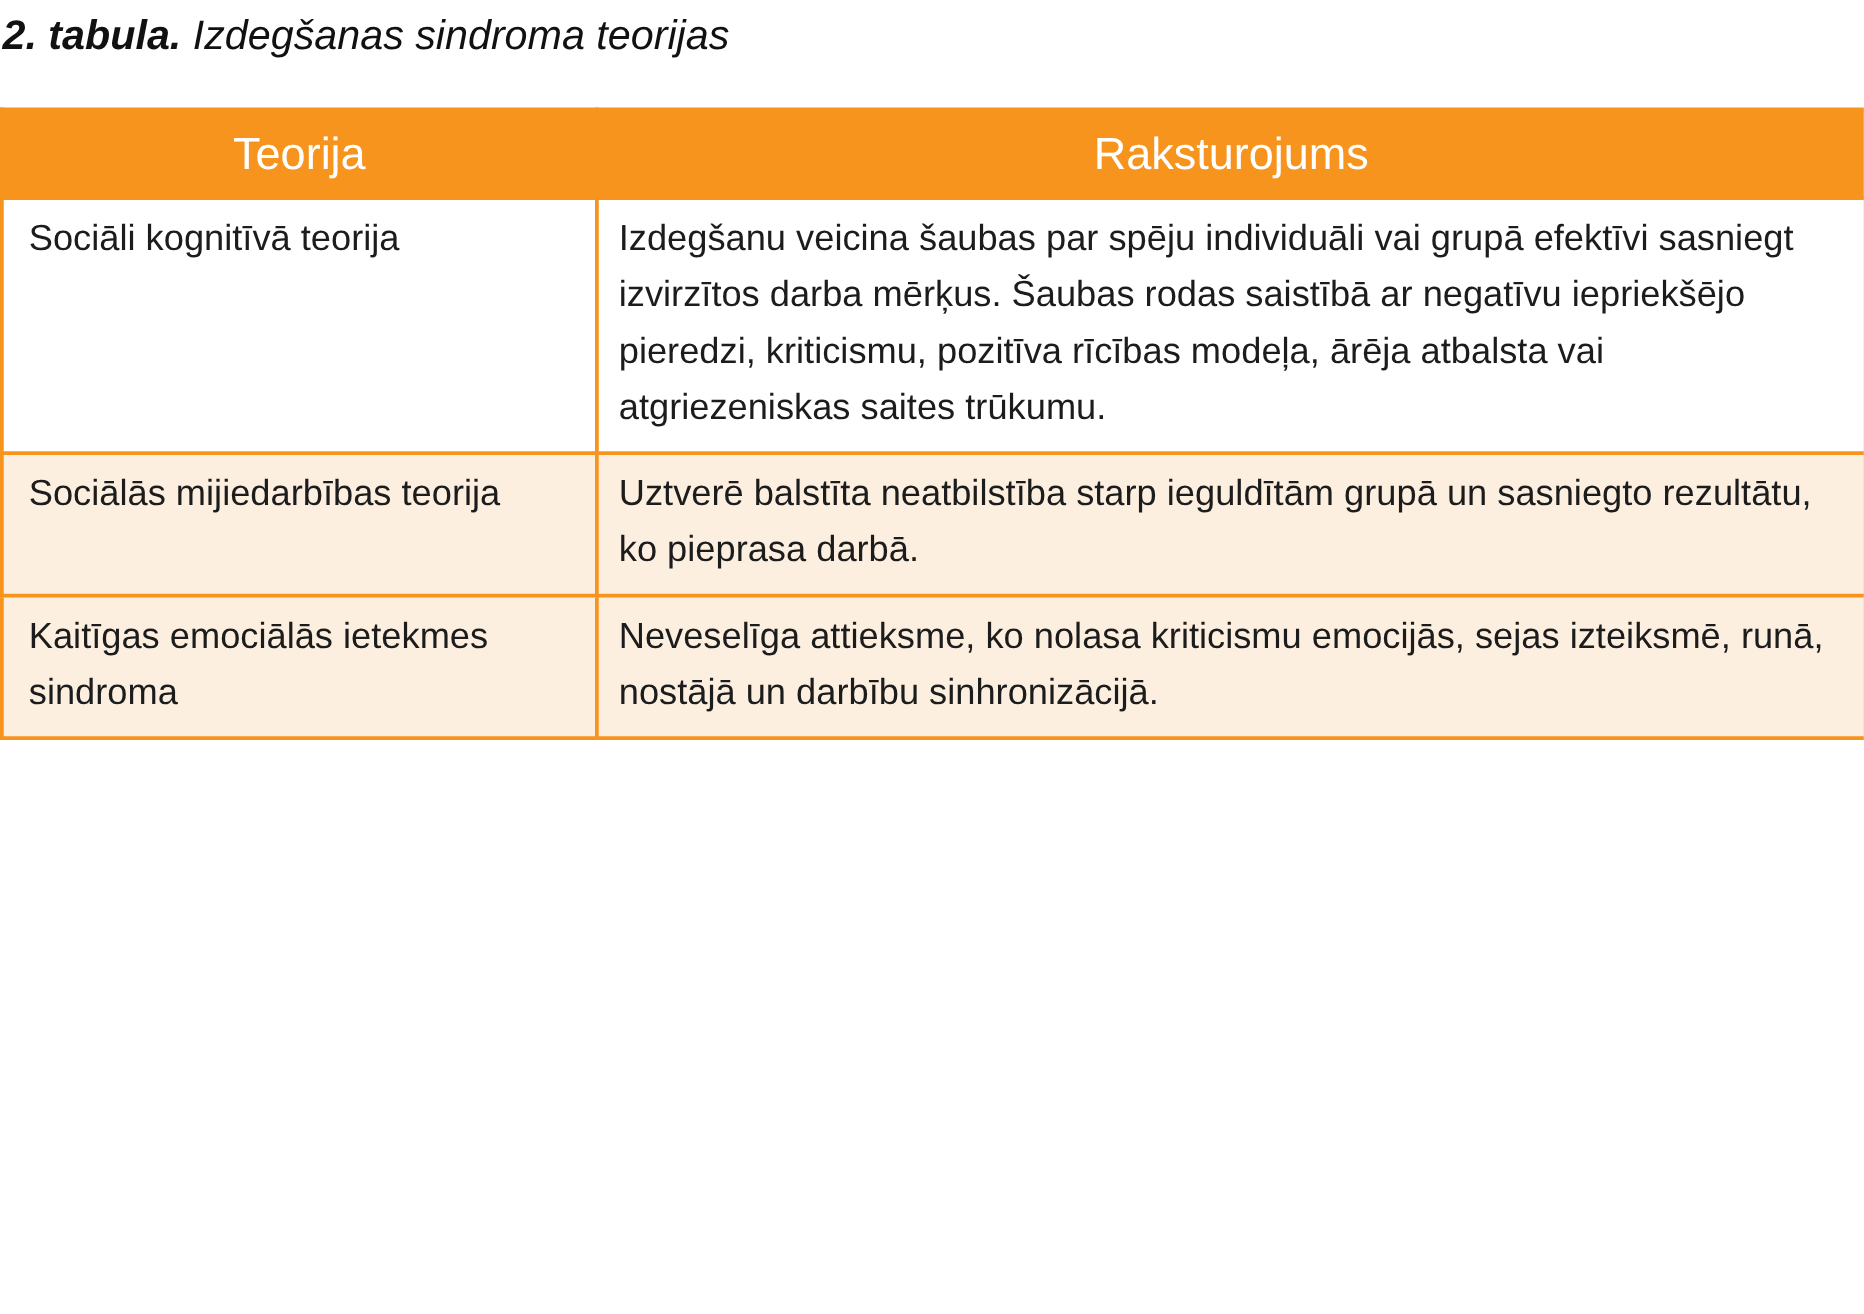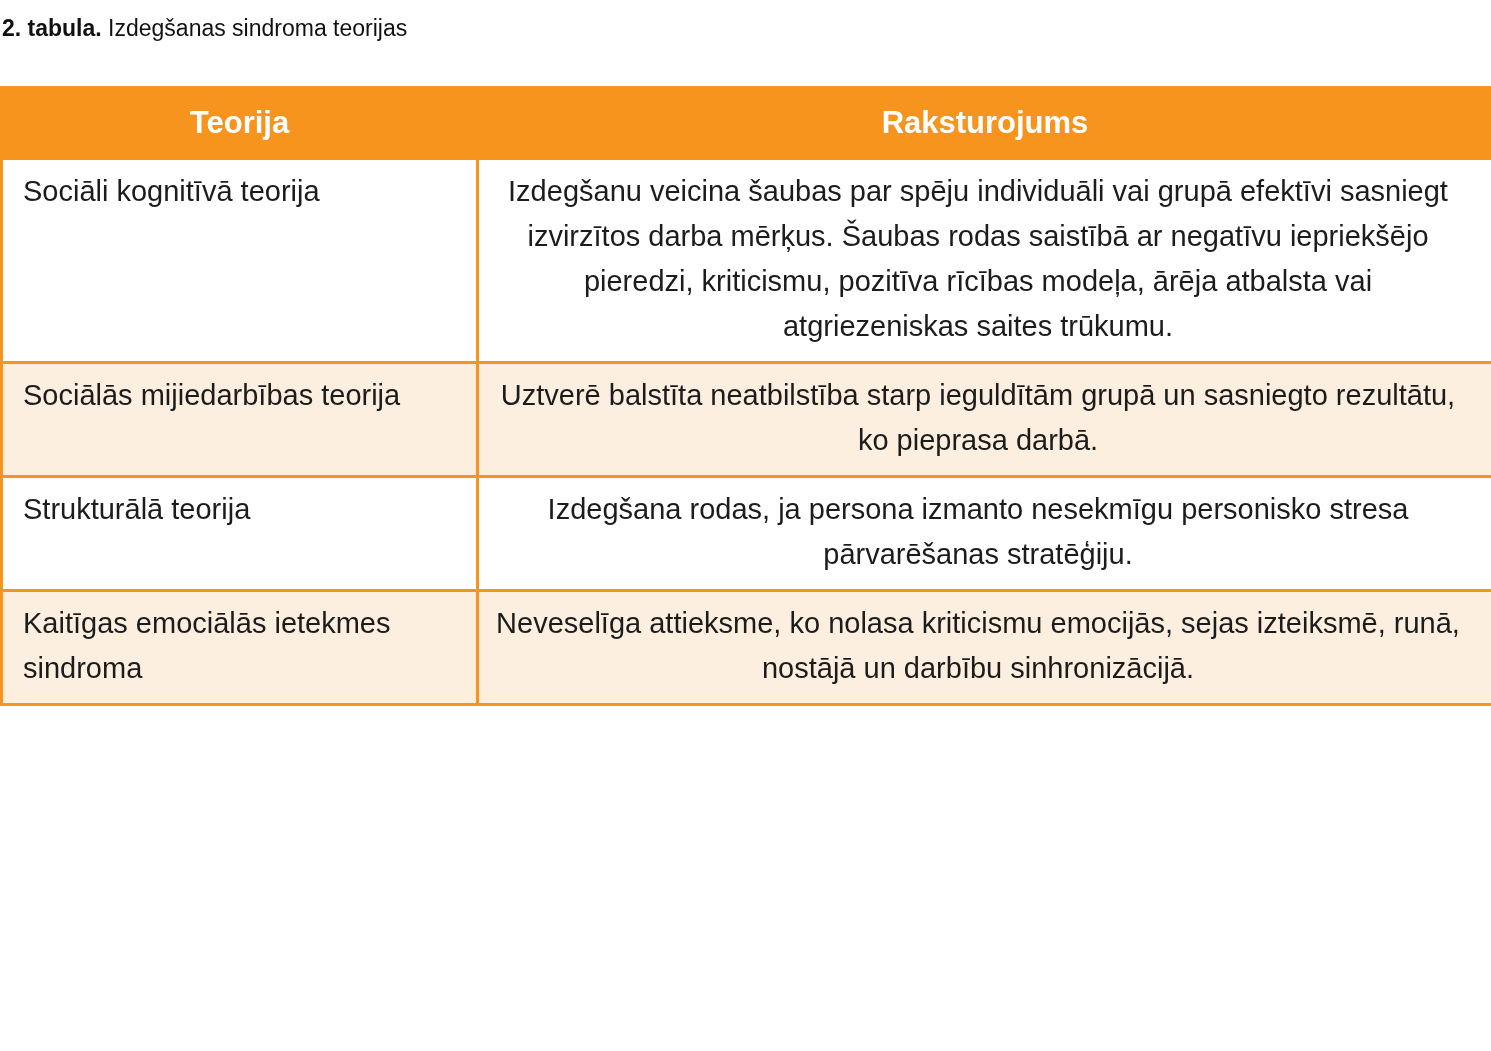--- a/index.html
+++ b/index.html
@@ -13,25 +13,26 @@
     -webkit-font-smoothing: antialiased;
   }
   .page {
     width: 1491px;
     height: 1051px;
     box-sizing: border-box;
     overflow: hidden;
   }
   .caption {
     padding: 8px 0 0 2px;
-    font-size: 23px;
+    font-size: 33px;
     line-height: 40px;
     color: #111111;
     margin-bottom: 38px;
     white-space: nowrap;
+    font-style: italic;
   }
   .caption .caption-label {
     font-weight: 700;
   }
   table.theory-table {
     border-collapse: collapse;
     table-layout: fixed;
     width: 1491px;
     font-size: 29px;
     line-height: 45px;
@@ -40,40 +41,39 @@
   table.theory-table col.col-desc     { width: 1015px; }
   table.theory-table th, table.theory-table td {
     border: 3px solid var(--border-color);
     vertical-align: top;
     text-align: left;
     box-sizing: border-box;
   }
   table.theory-table thead th {
     background: var(--header-bg);
     color: #ffffff;
-    font-weight: 700;
-    font-size: 31px;
+    font-weight: 400;
+    font-size: 36px;
     text-align: center;
     padding: 11px 10px 12px 10px;
     border-color: var(--header-bg);
   }
   table.theory-table thead th.desc-head {
     border-left: 2px solid rgba(255,255,255,0.75);
   }
   table.theory-table td {
     padding: 9px 30px 12px 20px;
     background: #ffffff;
     color: #1c1c1c;
   }
   table.theory-table td.theory-cell {
     padding-right: 70px;
   }
   table.theory-table td.desc-cell {
     padding-left: 16px;
-    text-align: center;
   }
   table.theory-table tr.alt td {
     background: var(--row-alt-bg);
   }
 </style>
 </head>
 <body>
 
 <div class="page">
 
@@ -94,24 +94,20 @@
     </thead>
     <tbody>
         <tr>
           <td class="theory-cell">Sociāli kognitīvā teorija</td>
           <td class="desc-cell">Izdegšanu veicina šaubas par spēju individuāli vai grupā efektīvi sasniegt izvirzītos darba mērķus. Šaubas rodas saistībā ar negatīvu iepriekšējo pieredzi, kriticismu, pozitīva rīcības modeļa, ārēja atbalsta vai atgriezeniskas saites trūkumu.</td>
         </tr>
         <tr class="alt">
           <td class="theory-cell">Sociālās mijiedarbības teorija</td>
           <td class="desc-cell">Uztverē balstīta neatbilstība starp ieguldītām grupā un sasniegto rezultātu, ko pieprasa darbā.</td>
         </tr>
-        <tr>
-          <td class="theory-cell">Strukturālā teorija</td>
-          <td class="desc-cell">Izdegšana rodas, ja persona izmanto nesekmīgu personisko stresa pārvarēšanas stratēģiju.</td>
-        </tr>
         <tr class="alt">
           <td class="theory-cell">Kaitīgas emociālās ietekmes sindroma</td>
           <td class="desc-cell">Neveselīga attieksme, ko nolasa kriticismu emocijās, sejas izteiksmē, runā, nostājā un darbību sinhronizācijā.</td>
         </tr>
       </tbody>
   </table>
 
 </div>
 
 </body></html>

